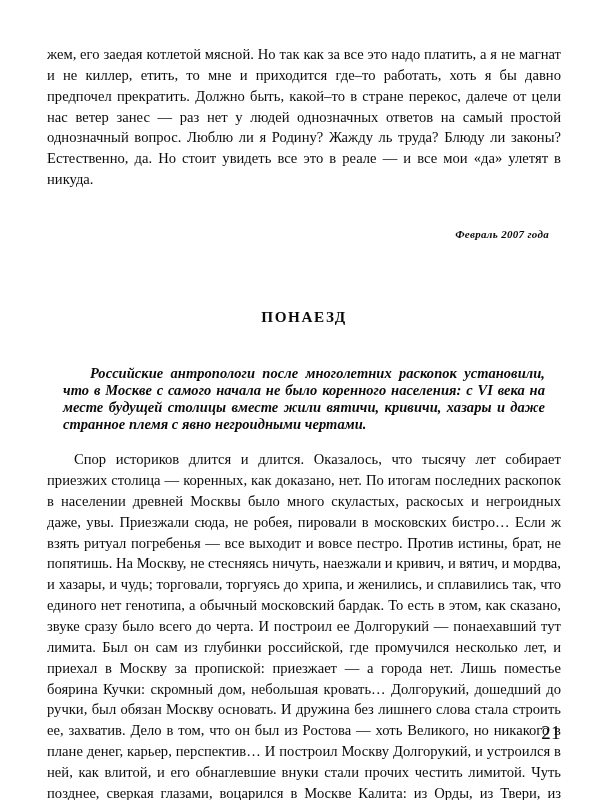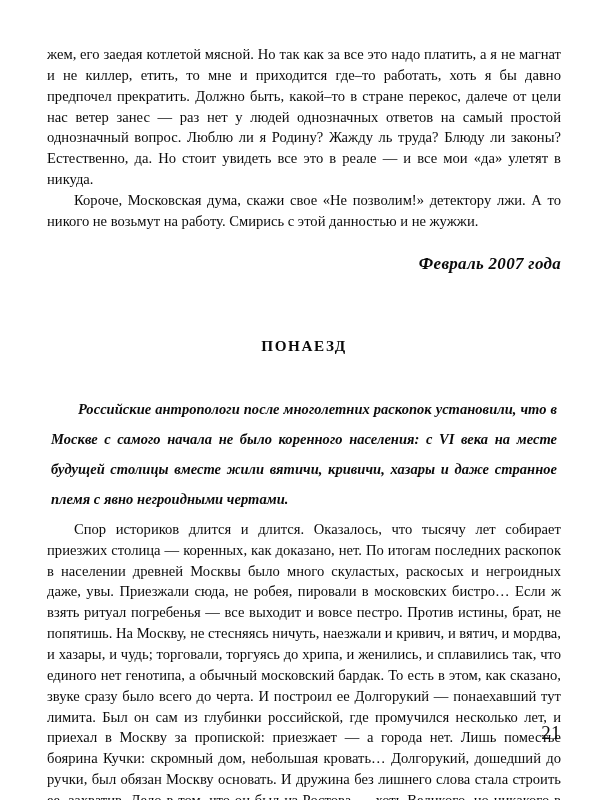--- a/index.html
+++ b/index.html
@@ -41,46 +41,46 @@
     hyphens: manual;
     word-spacing: -0.1px;
     letter-spacing: 0.01px;
   }
 
   p.body-par.cont {
     text-indent: 0;
   }
 
   .dateline {
-    margin: 0;
+    margin: 12px;
     padding-top: 22px;
-    font-size: 17px;
+    font-size: 11px;
     line-height: 20.85px;
     text-align: right;
     font-style: italic;
     font-weight: bold;
     letter-spacing: 0.3px;
   }
 
   .chapter-title {
     margin: 16px;
     padding-top: 46px;
     padding-bottom: 0;
     text-align: center;
     font-size: 15.2px;
     font-weight: bold;
     letter-spacing: 1.6px;
     line-height: 20px;
   }
 
   p.epigraph {
-    margin: 4px;
+    margin: 16px;
     padding-top: 22px;
     font-size: 14.5px;
-    line-height: 30px;
+    line-height: 17px;
     text-align: justify;
     text-indent: 27px;
     font-style: italic;
     font-weight: bold;
     letter-spacing: 0.04px;
   }
 
   .main-body {
     padding-top: 0.5px;
   }
@@ -98,21 +98,20 @@
 </style>
 </head>
 <body>
 
 <div class="page">
 
   <div class="text-block">
 
     <p class="body-par cont">жем, его заедая котлетой мясной. Но так как за все это надо платить, а я не магнат и не киллер, етить, то мне и приходится где–то работать, хоть я бы давно предпочел прекратить. Должно быть, какой–то в стране перекос, далече от цели нас ветер занес — раз нет у людей однозначных ответов на самый простой однозначный вопрос. Люблю ли я Родину? Жажду ль труда? Блюду ли законы? Естественно, да. Но стоит увидеть все это в реале — и все мои «да» улетят в никуда.</p>
 
-    <p class="body-par">Короче, Московская дума, скажи свое «Не позволим!» детектору лжи. А то никого не возьмут на работу. Смирись с этой данностью и не жужжи.</p>
 
     <p class="dateline">Февраль 2007 года</p>
   </div>
 
   <div class="text-block">
 
     <h2 class="chapter-title">ПОНАЕЗД</h2>
 
     <p class="epigraph">Российские антропологи после многолетних раскопок установили, что в Москве с самого начала не было коренного населения: с VI века на месте будущей столицы вместе жили вятичи, кривичи, хазары и даже странное племя с явно негроидными чертами.</p>
 

